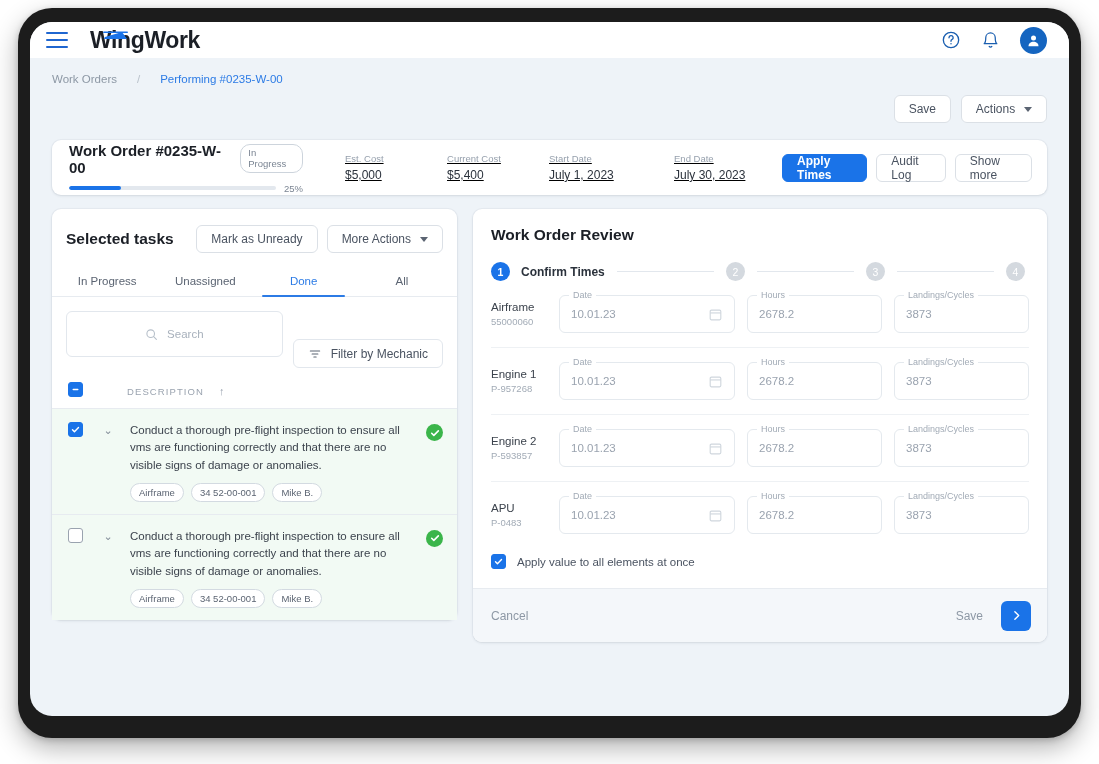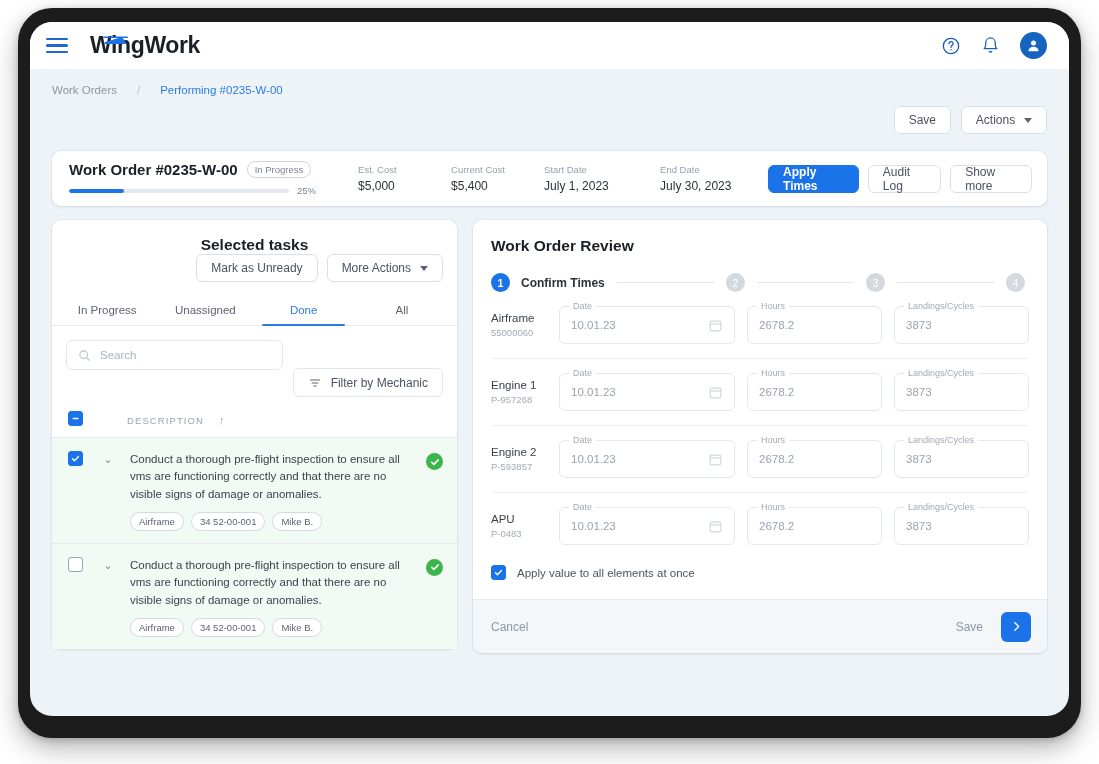--- a/index.html
+++ b/index.html
@@ -24,21 +24,21 @@
   .screen {
     width: 100%; height: 100%;
     background: #eef3f8;
     border-radius: 22px;
     overflow: hidden;
     position: relative;
   }
 
   
   .topnav {
-    height: 47px;
+    height: 36px;
     background: #ffffff;
     display: flex;
     align-items: center;
     padding: 0 22px 0 16px;
   }
   .hamburger { width: 22px; height: 16px; display:flex; flex-direction:column; justify-content:space-between; cursor:pointer; }
   .hamburger i { display:block; height:2.4px; background:#1f66d0; border-radius:2px; }
   .logo-wrap { margin-left: 22px; position: relative; display:flex; align-items:center; }
   .logo-text { font-size: 23px; font-weight: bold; color: #1b1f26; letter-spacing: -0.4px; }
   .logo-wing { position:absolute; left: 13px; top: -1px; }
@@ -72,46 +72,46 @@
   .card { background:#fff; border-radius:9px; box-shadow: 0 1px 3px rgba(20,35,60,0.10), 0 0 0 1px rgba(20,35,60,0.03); }
   .summary { margin-top: 17px; height: 55px; display:flex; align-items:center; padding: 0 15px 0 17px; }
   .sum-left { width: 272px; }
   .sum-title-row { display:flex; align-items:center; gap:9px; }
   .sum-title { font-size:15px; font-weight:bold; color:#1b1f26; }
   .badge { font-size:9.5px; color:#7b8593; border:1px solid #cdd4dc; border-radius:10px; padding:2px 7px 2.5px; }
   .progress-row { display:flex; align-items:center; gap:8px; margin-top:7px; }
   .pbar { flex:1; height:3.5px; background:#e3e8ee; border-radius:3px; overflow:hidden; }
   .pfill { height:100%; background:#1a73e8; border-radius:3px; }
   .ppct { font-size:9.5px; color:#7b8593; }
-  .metrics { display:flex; gap:8px; margin-left: 42px; }
+  .metrics { display:flex; gap:17px; margin-left: 42px; text-decoration: underline; }
   .metric { width: 85px; }
   .m-label { font-size:9.5px; color:#96a0ad; }
   .m-value { font-size:12px; color:#2b323c; margin-top:4px; }
   .metric.wide { width: 108px; }
   .sum-actions { margin-left:auto; display:flex; gap:9px; }
   .btn-primary { background:#1a73e8; border-color:#1a73e8; color:#fff; font-weight:bold; }
 
   
   .cols { display:flex; gap:16px; margin-top:14px; align-items:flex-start; }
   .left-col { width: 405px; }
   .right-col { flex:1; }
 
   
-  .lp-head { display:flex; align-items:center; padding: 16px 14px 0 14px; flex-direction: column; }
+  .lp-head { display:flex; align-items:center; padding: 16px 14px 0 14px; }
   .lp-title { font-size:15.5px; font-weight:bold; color:#1b1f26; }
   .lp-head-actions { margin-left:auto; display:flex; gap:9px; }
   .tabs { display:flex; margin-top:14px; border-bottom:1px solid #e7ebf0; padding: 0 6px; }
   .tab { flex:1; text-align:center; font-size:11.5px; color:#5b6472; padding: 8px 0 9px; cursor:pointer; position:relative; }
   .tab.active { color:#2c7be5; }
   .tab.active::after { content:""; position:absolute; left:8%; right:8%; bottom:-1px; height:2.4px; background:#2c7be5; border-radius:2px; }
 
   .filters { display:flex; gap:10px; padding: 14px 14px 0 14px; }
   .search {
-    flex:1; height:30px; border:1px solid #e2e7ed; border-radius:6px;
-    display:flex; align-items:center; gap:9px; padding: 0 11px; cursor:text;
+    flex:1; height:46px; border:1px solid #e2e7ed; border-radius:6px;
+    display:flex; align-items:center; gap:9px; padding: 0 11px; cursor:text;justify-content:center;
   }
   .search-ph { font-size:11.5px; color:#a8b1bc; }
   .btn-filter { height:29px; border:1px solid #e2e7ed;margin-top:28px; }
 
   .list-head { display:flex; align-items:flex-end; gap:10px; padding: 14px 14px 11px 16px; }
   .cb {
     width:15px; height:15px; border-radius:3px; border:1.6px solid #9aa3af;
     background:#fff; cursor:pointer; flex:none;
     display:flex; align-items:center; justify-content:center;
   }

